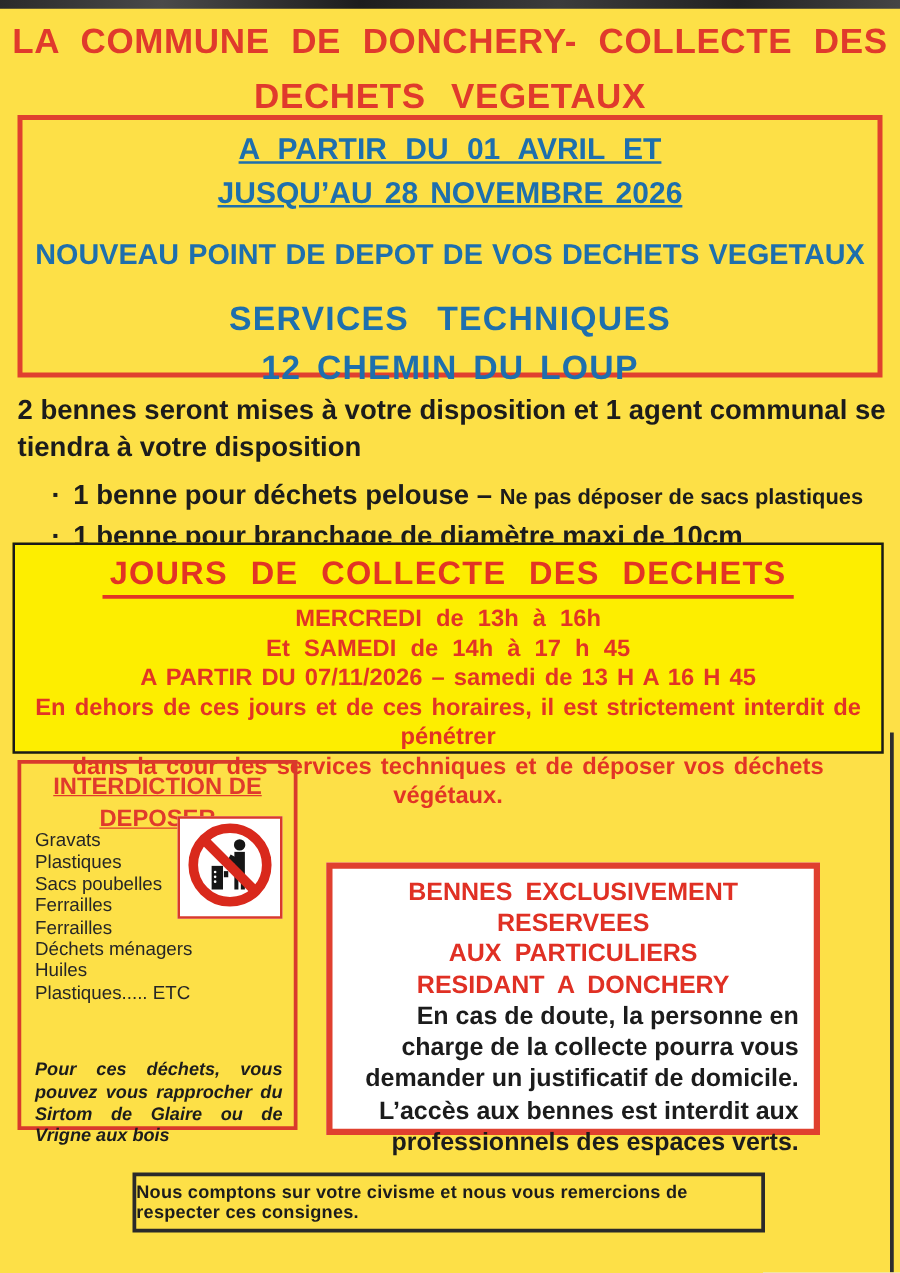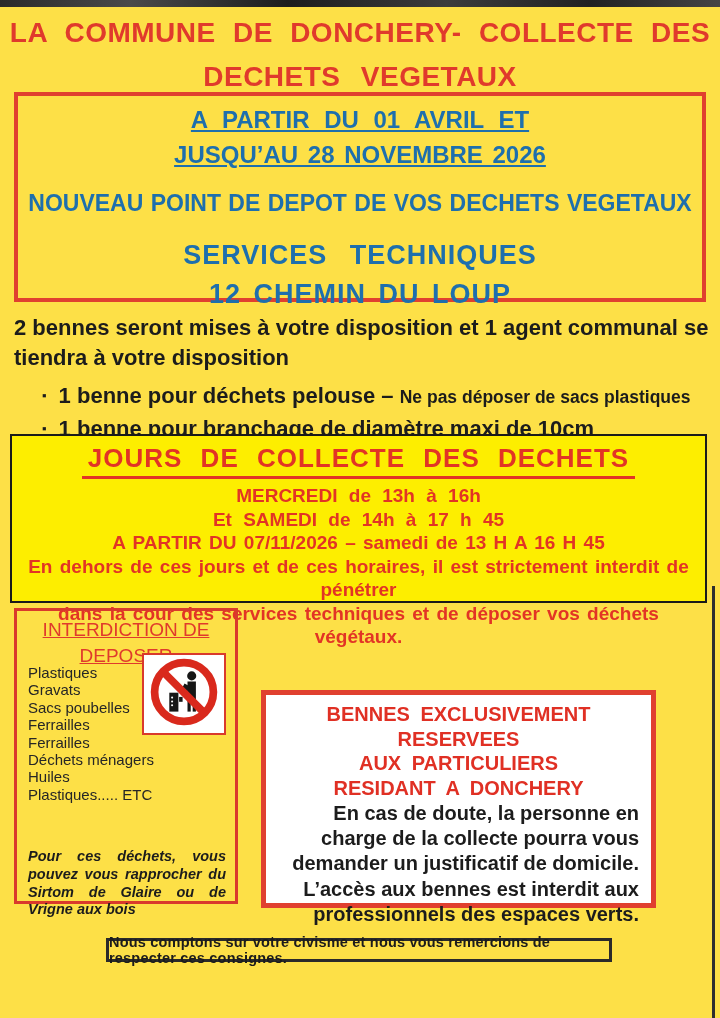--- a/index.html
+++ b/index.html
@@ -56,21 +56,21 @@
   }
   .schedule-box .s-line { font-size: 19px; line-height: 23.5px; word-spacing: 6px; }
   .schedule-box .s-line.first { margin-top: 5px; }
   .schedule-box .s-line.tight { word-spacing: 2px; }
 
   
   .forbidden-box {
     position: absolute; left: 14px; top: 608px; width: 224px; height: 296px;
     border: 3px solid #d93a2c;
   }
-  .forbidden-box .f-title { text-align: center; margin-top: 6px; color: #e03a2c; font-weight: normal; font-size: 19px; line-height: 26px; }
+  .forbidden-box .f-title { text-align: center; margin-top: 6px; color: #e03a2c; font-weight: bold; font-size: 19px; line-height: 26px; }
   .forbidden-box .f-title span { text-decoration: underline; }
   .no-dump-frame {
     position: absolute; top: 42px; right: 9px; width: 84px; height: 82px;
     border: 2px solid #d93a2c; background: #fff; display: flex; align-items: center; justify-content: center;
   }
   .forbidden-box .f-list { position: absolute; left: 11px; top: 53px; width: 205px; color: #262626; }
   .forbidden-box .f-list .f-item { font-size: 15px; line-height: 17.4px; }
   .forbidden-box .f-note {
     position: absolute; left: 11px; top: 237px; width: 198px;
     font-size: 14.5px; line-height: 17.8px; font-weight: bold; font-style: italic;
@@ -81,21 +81,21 @@
   .reserved-box {
     position: absolute; left: 261px; top: 690px; width: 395px; height: 218px;
     border: 5px solid #e0402f; background: #fff;
   }
   .reserved-box .r-title { text-align: center; color: #e03024; font-weight: bold; font-size: 20px; line-height: 24.5px; word-spacing: 5px; }
   .reserved-box .r-title.first { margin-top: 7px; }
   .reserved-box .r-body { padding: 1px 12px 0 12px; font-size: 20px; line-height: 25px; font-weight: bold; color: #1c1c1c; text-align: right; }
 
   
   .footer-box {
-    position: absolute; left: 106px; top: 938px; width: 506px; height: 24px;
+    position: absolute; left: 106px; top: 938px; width: 506px; height: 48px;
     border: 3px solid #2a2a2a; display: flex; align-items: center; justify-content: center;
   }
   .footer-box .f-text { font-size: 14.5px; font-weight: 600; color: #1c1c1c; letter-spacing: .2px; }
 </style>
 </head>
 <body>
 
 <div id="page">
 
   <div class="artifact-top"></div>
@@ -152,22 +152,22 @@
           <rect x="43" y="57" width="5" height="7" fill="#161616"></rect>
           <rect x="29" y="51" width="13" height="27" fill="#161616"></rect>
           <circle cx="33" cy="58" r="1.5" fill="#ffffff"></circle>
           <circle cx="33" cy="63.5" r="1.5" fill="#ffffff"></circle>
           <circle cx="33" cy="69" r="1.5" fill="#ffffff"></circle>
           <line x1="21" y1="22" x2="79" y2="80" stroke="#d9291c" stroke-width="11"></line>
         </svg>
       </span>
     </div>
     <div class="f-list">
+        <div class="f-item">Gravats</div>
         <div class="f-item">Plastiques</div>
-        <div class="f-item">Gravats</div>
         <div class="f-item">Sacs poubelles</div>
         <div class="f-item">Ferrailles</div>
         <div class="f-item">Ferrailles</div>
         <div class="f-item">Déchets ménagers</div>
         <div class="f-item">Huiles</div>
         <div class="f-item">Plastiques..... ETC</div>
       </div>
     <div class="f-note">Pour ces déchets, vous pouvez vous rapprocher du Sirtom de Glaire ou de Vrigne aux bois</div>
   </div>
 

